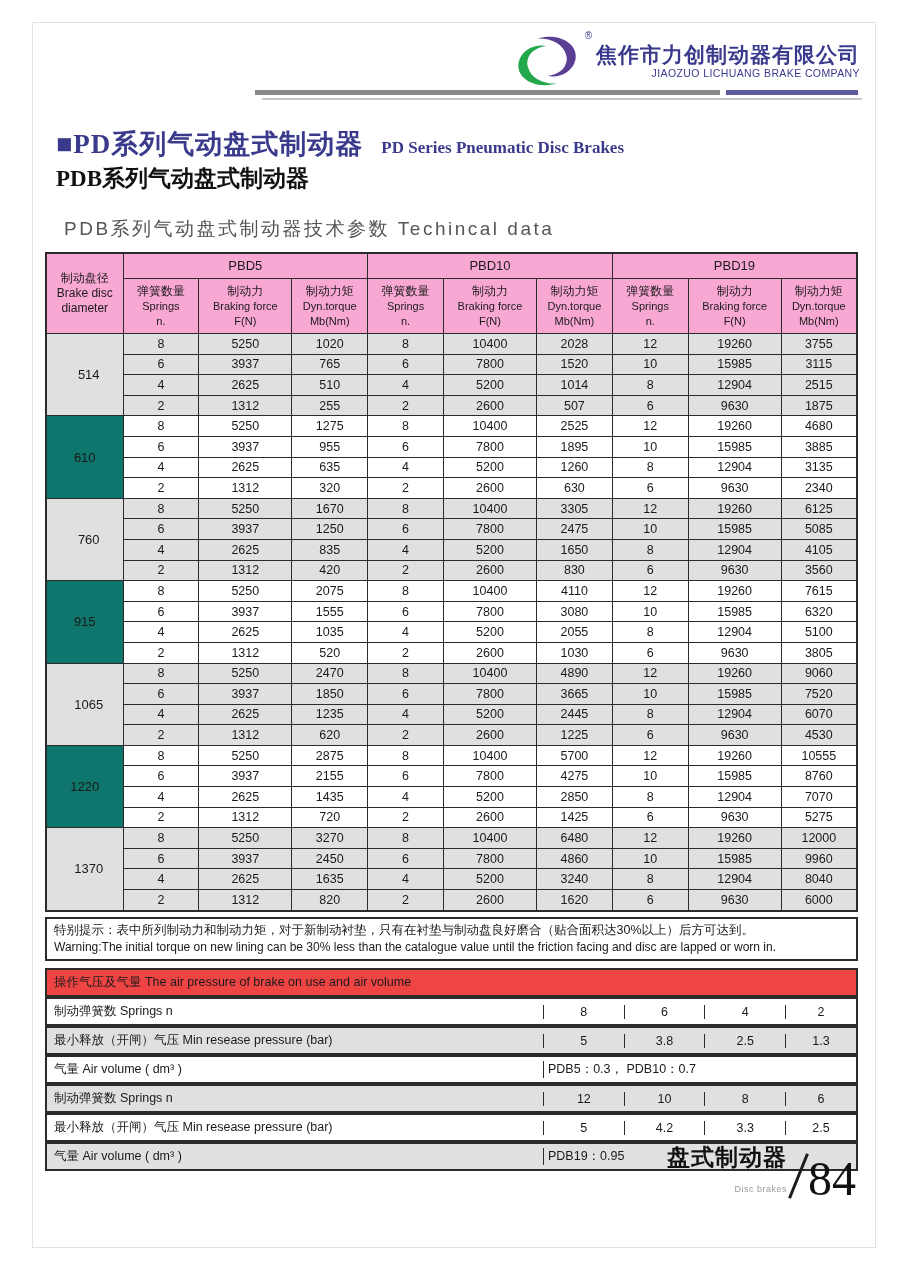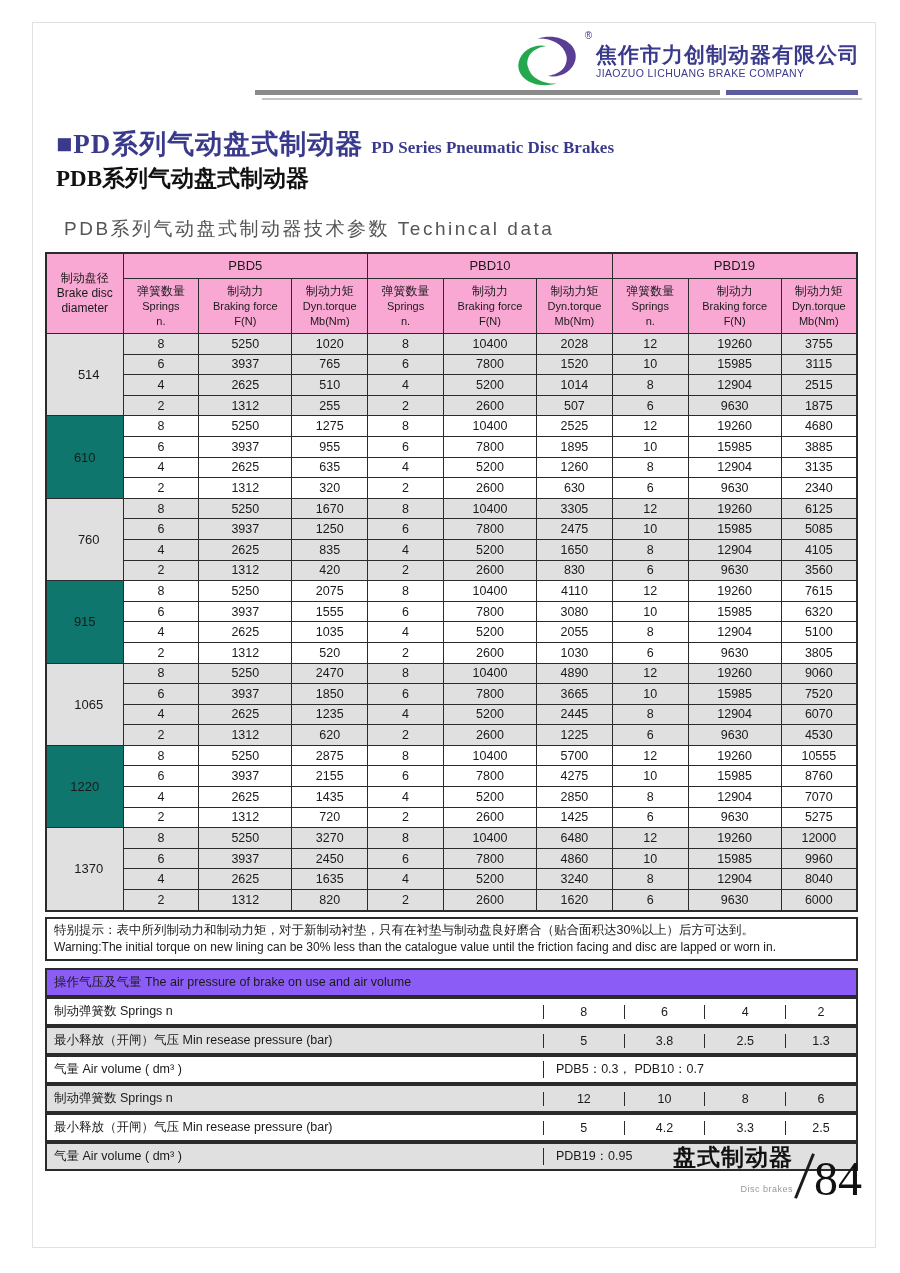--- a/index.html
+++ b/index.html
@@ -8,28 +8,28 @@
   .page-border{position:absolute;left:32px;top:22px;width:842px;height:1224px;
         border:1px solid #e2e2e2;pointer-events:none;}
 
   
   .logo-block{position:absolute;top:32px;right:40px;display:flex;align-items:center;gap:8px;}
   .logo-mark{position:relative;width:78px;height:58px;}
   .logo-mark svg{display:block;}
   .reg{position:absolute;top:-2px;right:-4px;font-size:10px;color:#3a3a8c;}
   .company{display:flex;flex-direction:column;line-height:1.1;}
   .company-cn{font-size:21px;font-weight:bold;color:#3a3a8c;letter-spacing:1px;}
-  .company-en{font-size:10.5px;color:#3a3a8c;letter-spacing:0.4px;margin-top:2px;}
+  .company-en{font-size:10.5px;color:#3a3a8c;letter-spacing:0.4px;margin-top:2px;text-align:right;}
   .header-rule{position:absolute;top:90px;left:255px;width:603px;height:5px;display:flex;gap:6px;}
   .rule-gray{width:465px;height:5px;background:#8a8a8a;}
   .rule-purple{flex:1;height:5px;background:#5b5b9e;}
   .header-rule-thin{position:absolute;top:98px;left:262px;width:600px;height:2px;background:#c4c4c4;}
 
   
-  .series-title{position:absolute;top:126px;left:56px;display:flex;align-items:baseline;gap:8px;
+  .series-title{position:absolute;top:126px;left:56px;display:flex;align-items:baseline;gap:18px;
         font-family:"Liberation Serif",serif;}
   .series-cn{font-size:27px;font-weight:bold;color:#3a3a8c;letter-spacing:1px;}
   .series-en{font-size:17px;font-weight:bold;color:#3a3a8c;}
   .subseries{position:absolute;top:163px;left:56px;font-family:"Liberation Serif",serif;
         font-size:23px;font-weight:bold;color:#111;}
   .table-heading{position:absolute;top:216px;left:64px;font-size:19px;color:#555;letter-spacing:2.5px;}
 
   
   .content{position:absolute;top:252px;left:45px;width:813px;}
 
@@ -46,31 +46,31 @@
   table.tech tr.shaded td{background:#e0e0e0;}
   table.tech tr.shaded td.diam{background:#e0e0e0;padding-left:8px;}
   .diam-h{font-size:12.5px;line-height:1.3;}
 
   
   .note-box{margin-top:5px;border:2px solid #2b2b2b;padding:3px 7px 4px 7px;}
   .note-cn{font-size:12.5px;line-height:1.4;}
   .note-en{font-size:12px;line-height:1.35;}
 
   
-  .p-head{margin-top:7px;border:2px solid #2b2b2b;background:#8b5cf6;height:25px;
+  .p-head{margin-top:7px;border:2px solid #2b2b2b;background:#ef4444;height:25px;
         display:flex;align-items:center;padding-left:7px;font-size:12.5px;}
   .p-row{border:2px solid #2b2b2b;height:25px;display:flex;align-items:center;background:#fff;}
   .p-row.shaded{background:#e0e0e0;}
   .p-label{flex:0 0 489px;display:flex;align-items:center;padding-left:7px;font-size:12.5px;}
   .p-val{flex:1;border-left:1px solid #2b2b2b;display:flex;align-items:center;justify-content:center;font-size:12.5px;}
   .p-val:last-child{flex:0 0 70px;}
-  .p-merged{flex:1;border-left:1px solid #2b2b2b;display:flex;align-items:center;padding-left:12px;font-size:12.5px;}
-
-  
-  .footer{position:absolute;top:1146px;right:38px;display:flex;align-items:flex-end;}
+  .p-merged{flex:1;border-left:1px solid #2b2b2b;display:flex;align-items:center;padding-left:4px;font-size:12.5px;}
+
+  
+  .footer{position:absolute;top:1146px;right:44px;display:flex;align-items:flex-end;}
   .footer-cnwrap{display:flex;flex-direction:column;align-items:flex-end;margin-bottom:8px;}
   .footer-cn{font-size:23px;font-weight:bold;letter-spacing:1px;color:#111;line-height:1;}
   .footer-en{font-size:9px;color:#999;margin-top:15px;letter-spacing:0.5px;}
   .footer-slash{width:3px;height:48px;background:#1c1c1c;transform:rotate(22deg);margin:0 8px 2px 10px;}
   .footer-num{font-family:"Liberation Serif",serif;font-size:48px;color:#111;line-height:0.95;}
 </style>
 </head>
 <body>
 
 <div class="page">

